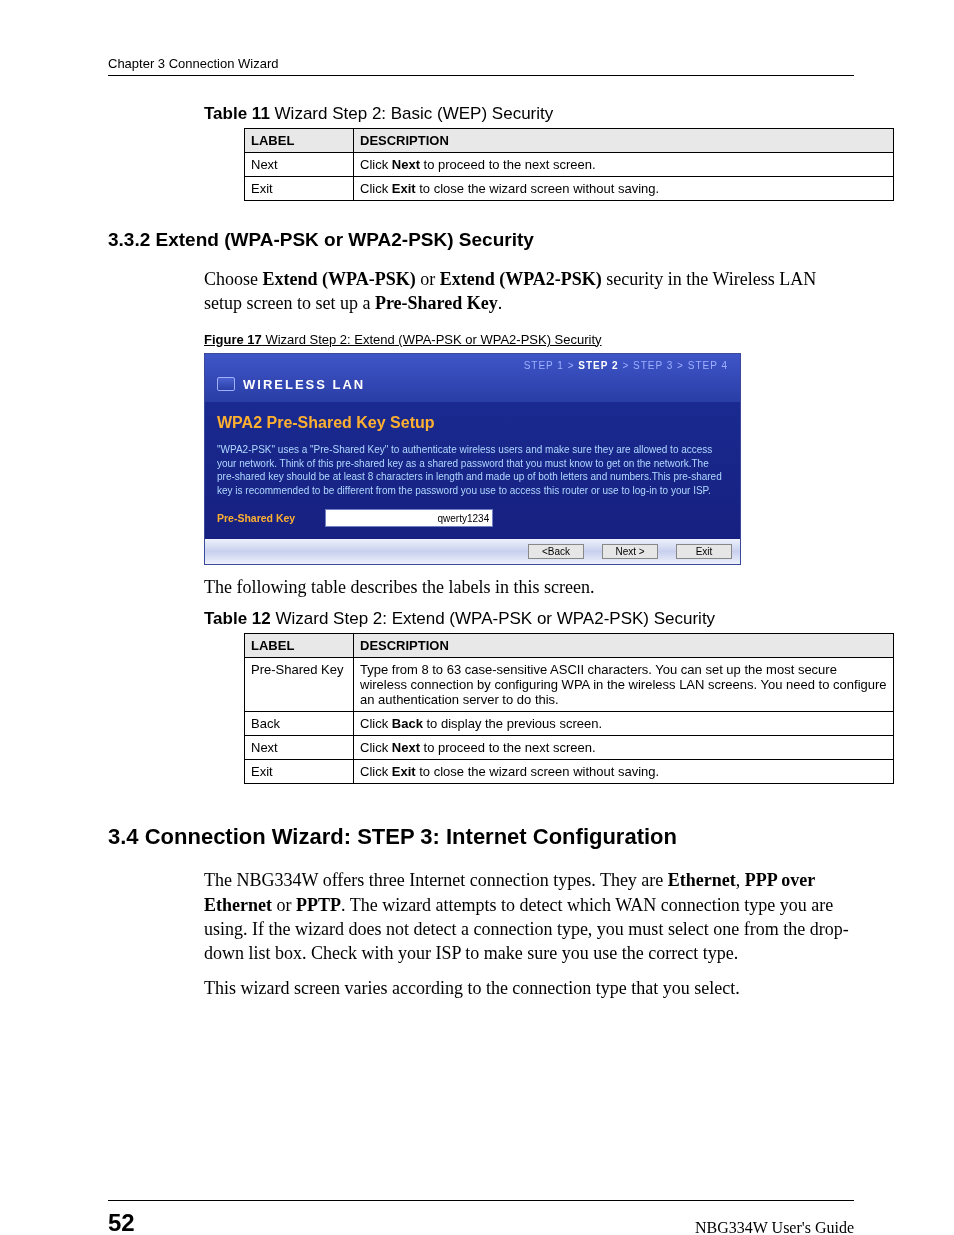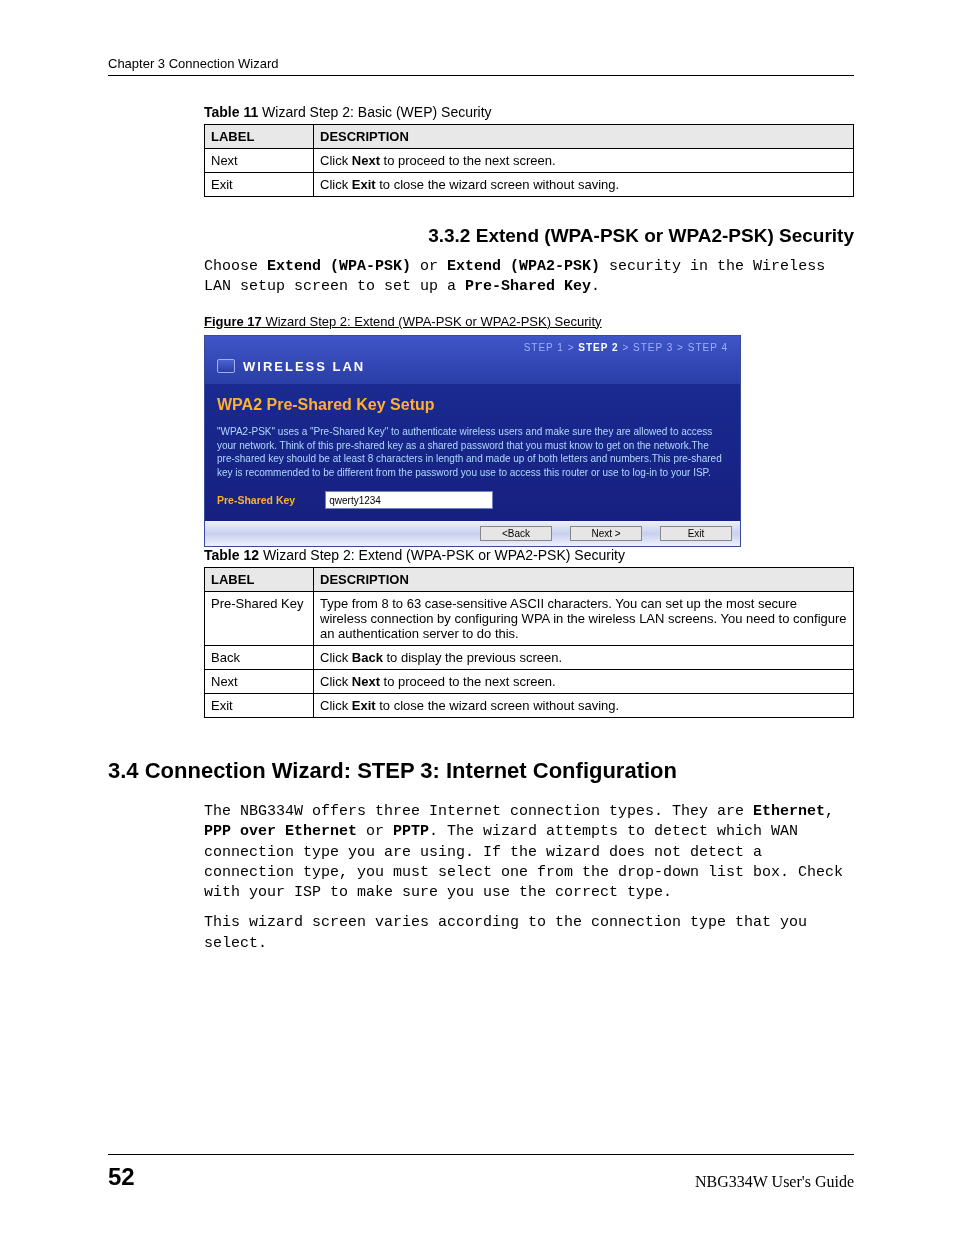--- a/index.html
+++ b/index.html
@@ -27,56 +27,56 @@
   .hr-footer {
     border: none;
     border-top: 1px solid #000;
     margin: 0 0 8px 0;
   }
   .body-content {
     margin-left: 96px;
   }
   .table-caption {
     font-family: Arial, Helvetica, sans-serif;
-    font-size: 14px;
+    font-size: 17px;
     margin-bottom: 4px;
   }
   table.doc-table {
     border-collapse: collapse;
     width: 100%;
     font-family: Arial, Helvetica, sans-serif;
     font-size: 13px;
+    margin-left: 40px;
   }
   table.doc-table th, table.doc-table td {
     border: 1px solid #000;
     padding: 4px 6px;
     text-align: left;
     vertical-align: top;
   }
   table.doc-table th {
     background: #e8e8e8;
     font-weight: bold;
   }
   .col-label { width: 96px; }
   h2.section-h2 {
     font-family: Arial, Helvetica, sans-serif;
     font-size: 19px;
     font-weight: bold;
-    margin: 28px 0 10px 0;
-    text-align: right;
+    margin: 28px 0 16px 0;
   }
   h1.section-h1 {
     font-family: Arial, Helvetica, sans-serif;
     font-size: 22px;
     font-weight: bold;
     margin: 40px 0 18px 0;
   }
   p.body-p {
-    font-family: Liberation Mono, monospace;
-    font-size: 15px;
+    font-family: Liberation Serif, serif;
+    font-size: 18px;
     line-height: 1.35;
     margin: 10px 0;
   }
   .bold { font-weight: bold; }
   .figure-caption {
     font-family: Arial, Helvetica, sans-serif;
     font-size: 13px;
     margin: 16px 0 6px 0;
     text-decoration: underline;
   }
@@ -146,33 +146,34 @@
   }
   .psk-input {
     font-family: Verdana, Arial, sans-serif;
     font-size: 10px;
     padding: 1px 3px;
     width: 160px;
     height: 14px;
     border: 1px solid #7080c0;
     background: #fff;
     color: #000;
+    text-align: right;
   }
   .wizard-footer {
     background: linear-gradient(#eef1fb, #c8d0ee, #eef1fb);
     padding: 5px 8px;
     display: flex;
     justify-content: flex-end;
     gap: 18px;
   }
   .wiz-btn {
     font-family: Arial, Helvetica, sans-serif;
     font-size: 10px;
     padding: 1px 0;
-    width: 72px;
+    width: 56px;
     background: #e6e6e6;
     border: 1px solid #888;
     cursor: pointer;
   }
   
   .footer-row {
     display: flex;
     justify-content: space-between;
     align-items: flex-end;
     margin-top: 200px;
@@ -248,20 +249,21 @@
           <input class="psk-input" type="text" value="qwerty1234" style="">
         </div>
       </div>
       <div class="wizard-footer">
         <button class="wiz-btn">&lt;Back</button>
         <button class="wiz-btn">Next &gt;</button>
         <button class="wiz-btn">Exit</button>
       </div>
     </div>
 
+    <p class="body-p">The following table describes the labels in this screen.</p>
 
     <div class="table-caption">
       <span class="bold">Table 12</span><span>   Wizard Step 2: Extend (WPA-PSK or WPA2-PSK) Security</span>
     </div>
     <table class="doc-table">
       <thead>
         <tr>
           <th class="col-label">LABEL</th>
           <th>DESCRIPTION</th>
         </tr>

